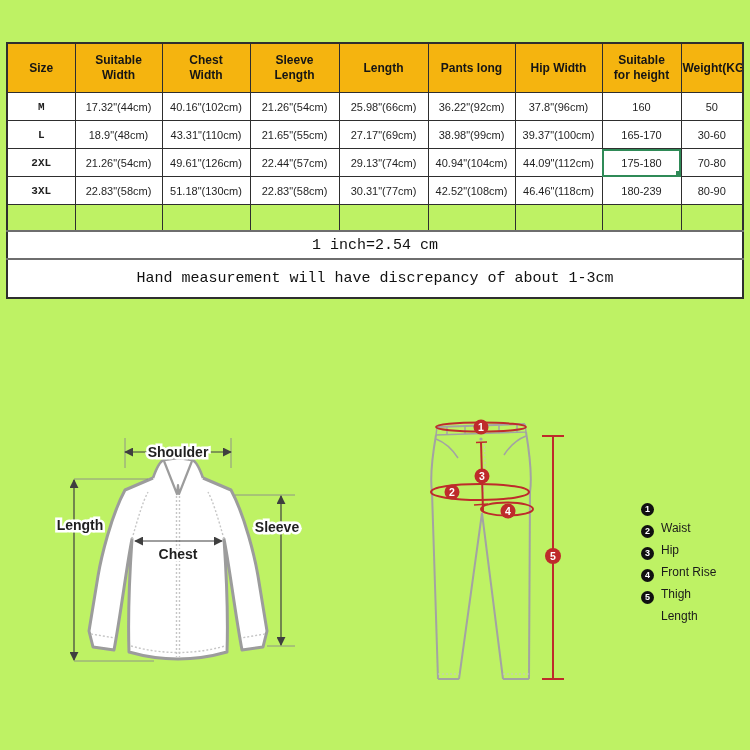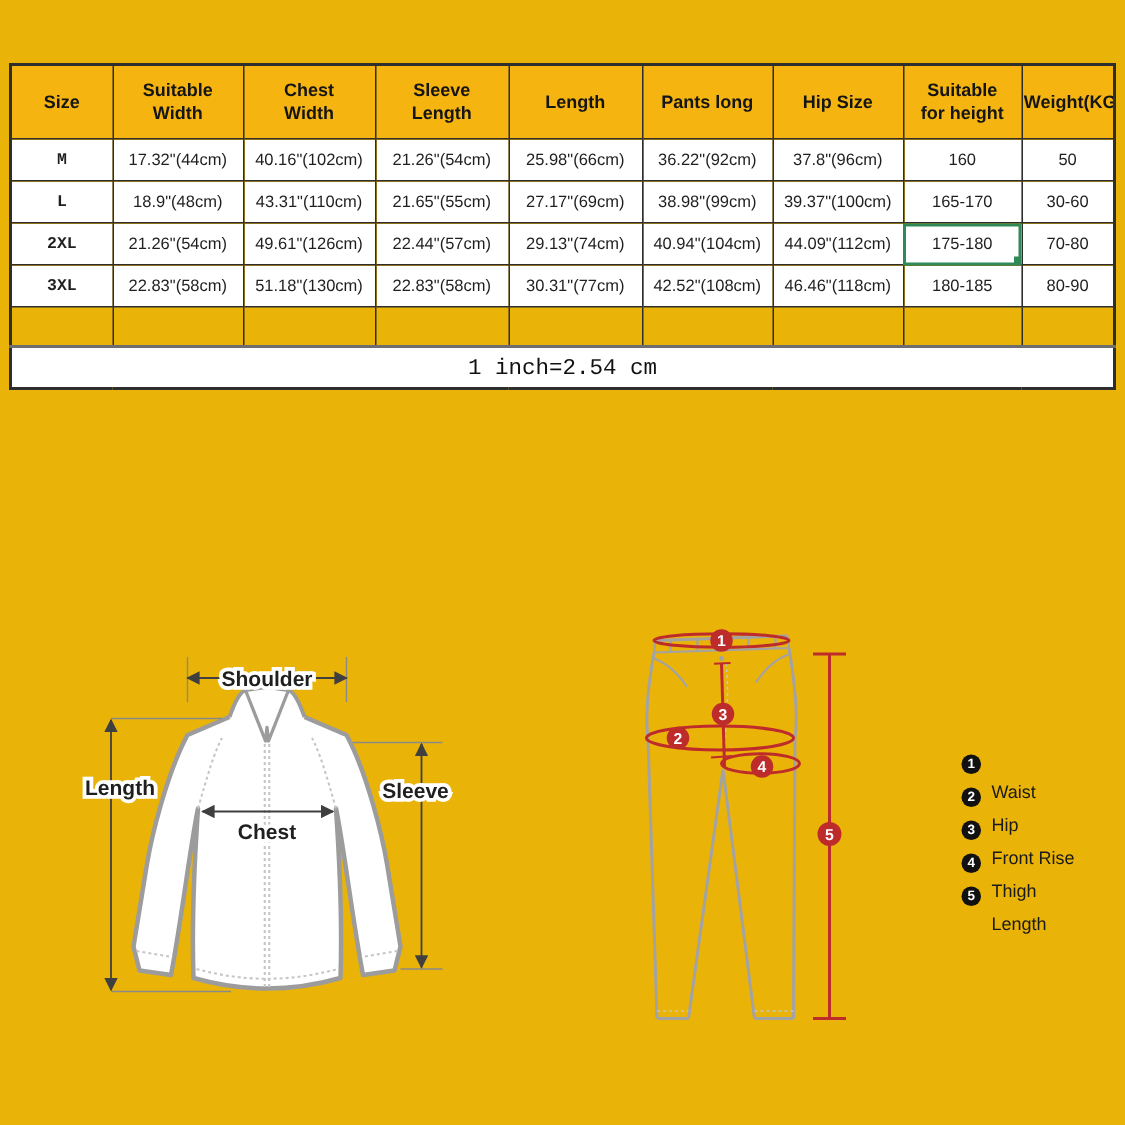--- a/index.html
+++ b/index.html
@@ -1,16 +1,16 @@
 <!DOCTYPE html>
 <html style="--header-bg: #F5B40F; --selection-green: #2F8A57; --annotation-red: #BE2B2B; --table-border: #2e2e2e; --diagram-gray: #9c9c9c;"><head>
 <meta charset="utf-8">
 <style>
   html,body{margin:0;padding:0;background:#fff;}
-  .screen{position:relative;width:750px;height:750px;background:#eab308;overflow:hidden;
+  .screen{position:relative;width:750px;height:750px;background:#bef264;overflow:hidden;
           font-family:"Liberation Sans",sans-serif;}
 
   
   table.size-table{position:absolute;left:6px;top:42px;width:736px;
     border-collapse:collapse;table-layout:fixed;
     border:2px solid var(--table-border,#2e2e2e);}
   table.size-table th, table.size-table td{
     border:1px solid var(--table-border,#2e2e2e);
     text-align:center;vertical-align:middle;padding:0;overflow:hidden;}
   table.size-table thead th{
@@ -70,21 +70,21 @@
         <col style="width:62px">
     </colgroup>
     <thead>
       <tr id="thead-row">
           <th>Size</th>
           <th>Suitable Width</th>
           <th>Chest Width</th>
           <th>Sleeve Length</th>
           <th>Length</th>
           <th>Pants long</th>
-          <th>Hip Size</th>
+          <th>Hip Width</th>
           <th>Suitable for height</th>
           <th>Weight(KG)</th>
         </tr>
     </thead>
     <tbody class="data" id="tbody">
         <tr>
           <td class="size-cell">M</td>
           <td>17.32"(44cm)</td>
           <td>40.16"(102cm)</td>
           <td>21.26"(54cm)</td>
@@ -117,38 +117,41 @@
           <td>70-80</td>
         </tr>
         <tr>
           <td class="size-cell">3XL</td>
           <td>22.83"(58cm)</td>
           <td>51.18"(130cm)</td>
           <td>22.83"(58cm)</td>
           <td>30.31"(77cm)</td>
           <td>42.52"(108cm)</td>
           <td>46.46"(118cm)</td>
-          <td>180-185</td>
+          <td>180-239</td>
           <td>80-90</td>
         </tr>
       </tbody>
     <tbody>
       <tr class="empty-row" id="empty-row">
           <td></td>
           <td></td>
           <td></td>
           <td></td>
           <td></td>
           <td></td>
           <td></td>
           <td></td>
           <td></td>
         </tr>
       <tr class="note-row note-inch">
         <td colspan="9">1 inch=2.54 cm</td>
+      </tr>
+      <tr class="note-row note-hand">
+        <td colspan="9">Hand measurement will have discrepancy of about 1-3cm</td>
       </tr>
     </tbody>
   </table>
 
   <svg class="shirt" viewBox="0 0 340 310">
     <defs>
       <marker id="ah" viewBox="0 0 10 10" refX="9" refY="5" markerWidth="7.5" markerHeight="7.5" orient="auto-start-reverse">
         <path d="M0,0 L10,5 L0,10 z" fill="#3f3f3f"></path>
       </marker>
     </defs>

